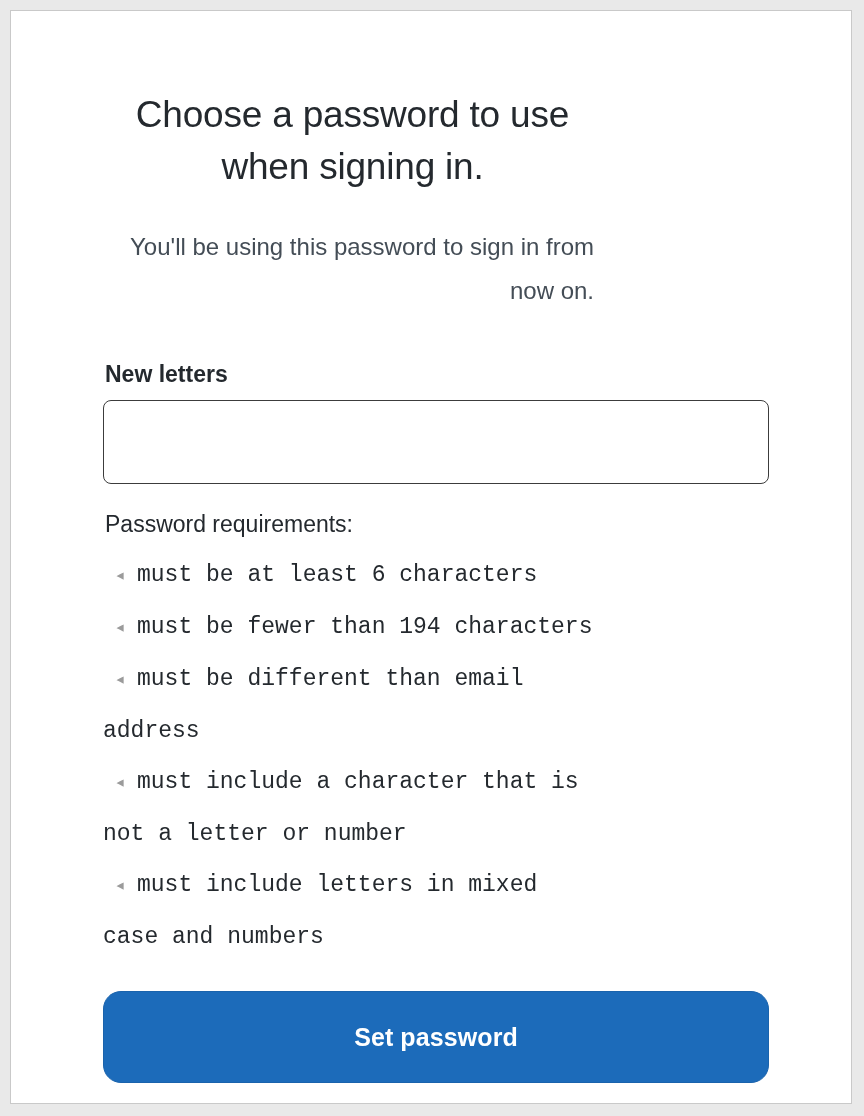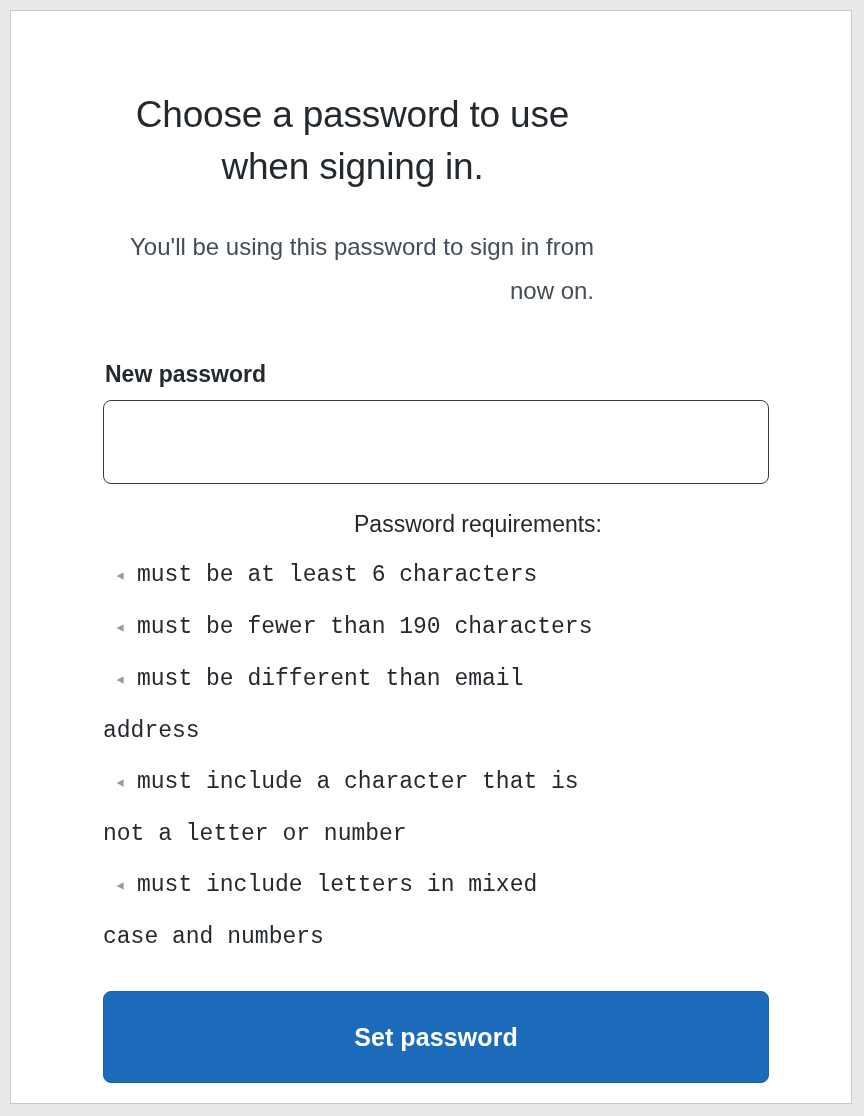--- a/index.html
+++ b/index.html
@@ -75,21 +75,20 @@
     outline: none;
   }
   .password-input::placeholder {
     color: #9aa0a6;
   }
   .req-heading {
     margin: 22px 0 0 2px;
     font-size: 23px;
     line-height: 36px;
     color: #24292e;
-    text-align: right;
   }
   .req-list {
     list-style: none;
     margin: 8px 0 0 0;
     padding: 0;
     font-family: Liberation Mono, monospace;
   }
   .req-item {
     font-size: 23px;
     line-height: 51px;
@@ -104,53 +103,53 @@
     text-align: center;
   }
   .submit-button {
     display: block;
     box-sizing: border-box;
     width: 666px;
     height: 92px;
     margin-top: 28px;
     background: #1c6bba;
     border: 1px solid #1a63ac;
-    border-radius: 8px;
+    border-radius: 18px;
     color: #ffffff;
     font-size: 25px;
     font-weight: 700;
     font-family: "Liberation Sans", sans-serif;
     cursor: pointer;
     letter-spacing: 0.1px;
   }
 </style>
 </head>
 <body>
 
 <div class="page-frame">
   <div class="card">
 
     <h1 class="title">Choose a password to use when signing in.</h1>
 
     <p class="subtitle">You'll be using this password to sign in from now on.</p>
 
     <div class="form">
 
-      <label class="field-label">New password</label>
+      <label class="field-label">New letters</label>
 
       <input class="password-input" type="password" value="" placeholder="" style="">
 
       <p class="req-heading">Password requirements:</p>
 
       <ul class="req-list">
         <li class="req-item">
           <span class="req-bullet">◂</span><span>must be at least 6 characters</span>
         </li>
         <li class="req-item">
-          <span class="req-bullet">◂</span><span>must be fewer than 190 characters</span>
+          <span class="req-bullet">◂</span><span>must be fewer than 194 characters</span>
         </li>
         <li class="req-item">
           <span class="req-bullet">◂</span><span>must be different than email address</span>
         </li>
         <li class="req-item">
           <span class="req-bullet">◂</span><span>must include a character that is not a letter or number</span>
         </li>
         <li class="req-item">
           <span class="req-bullet">◂</span><span>must include letters in mixed case and numbers</span>
         </li>

